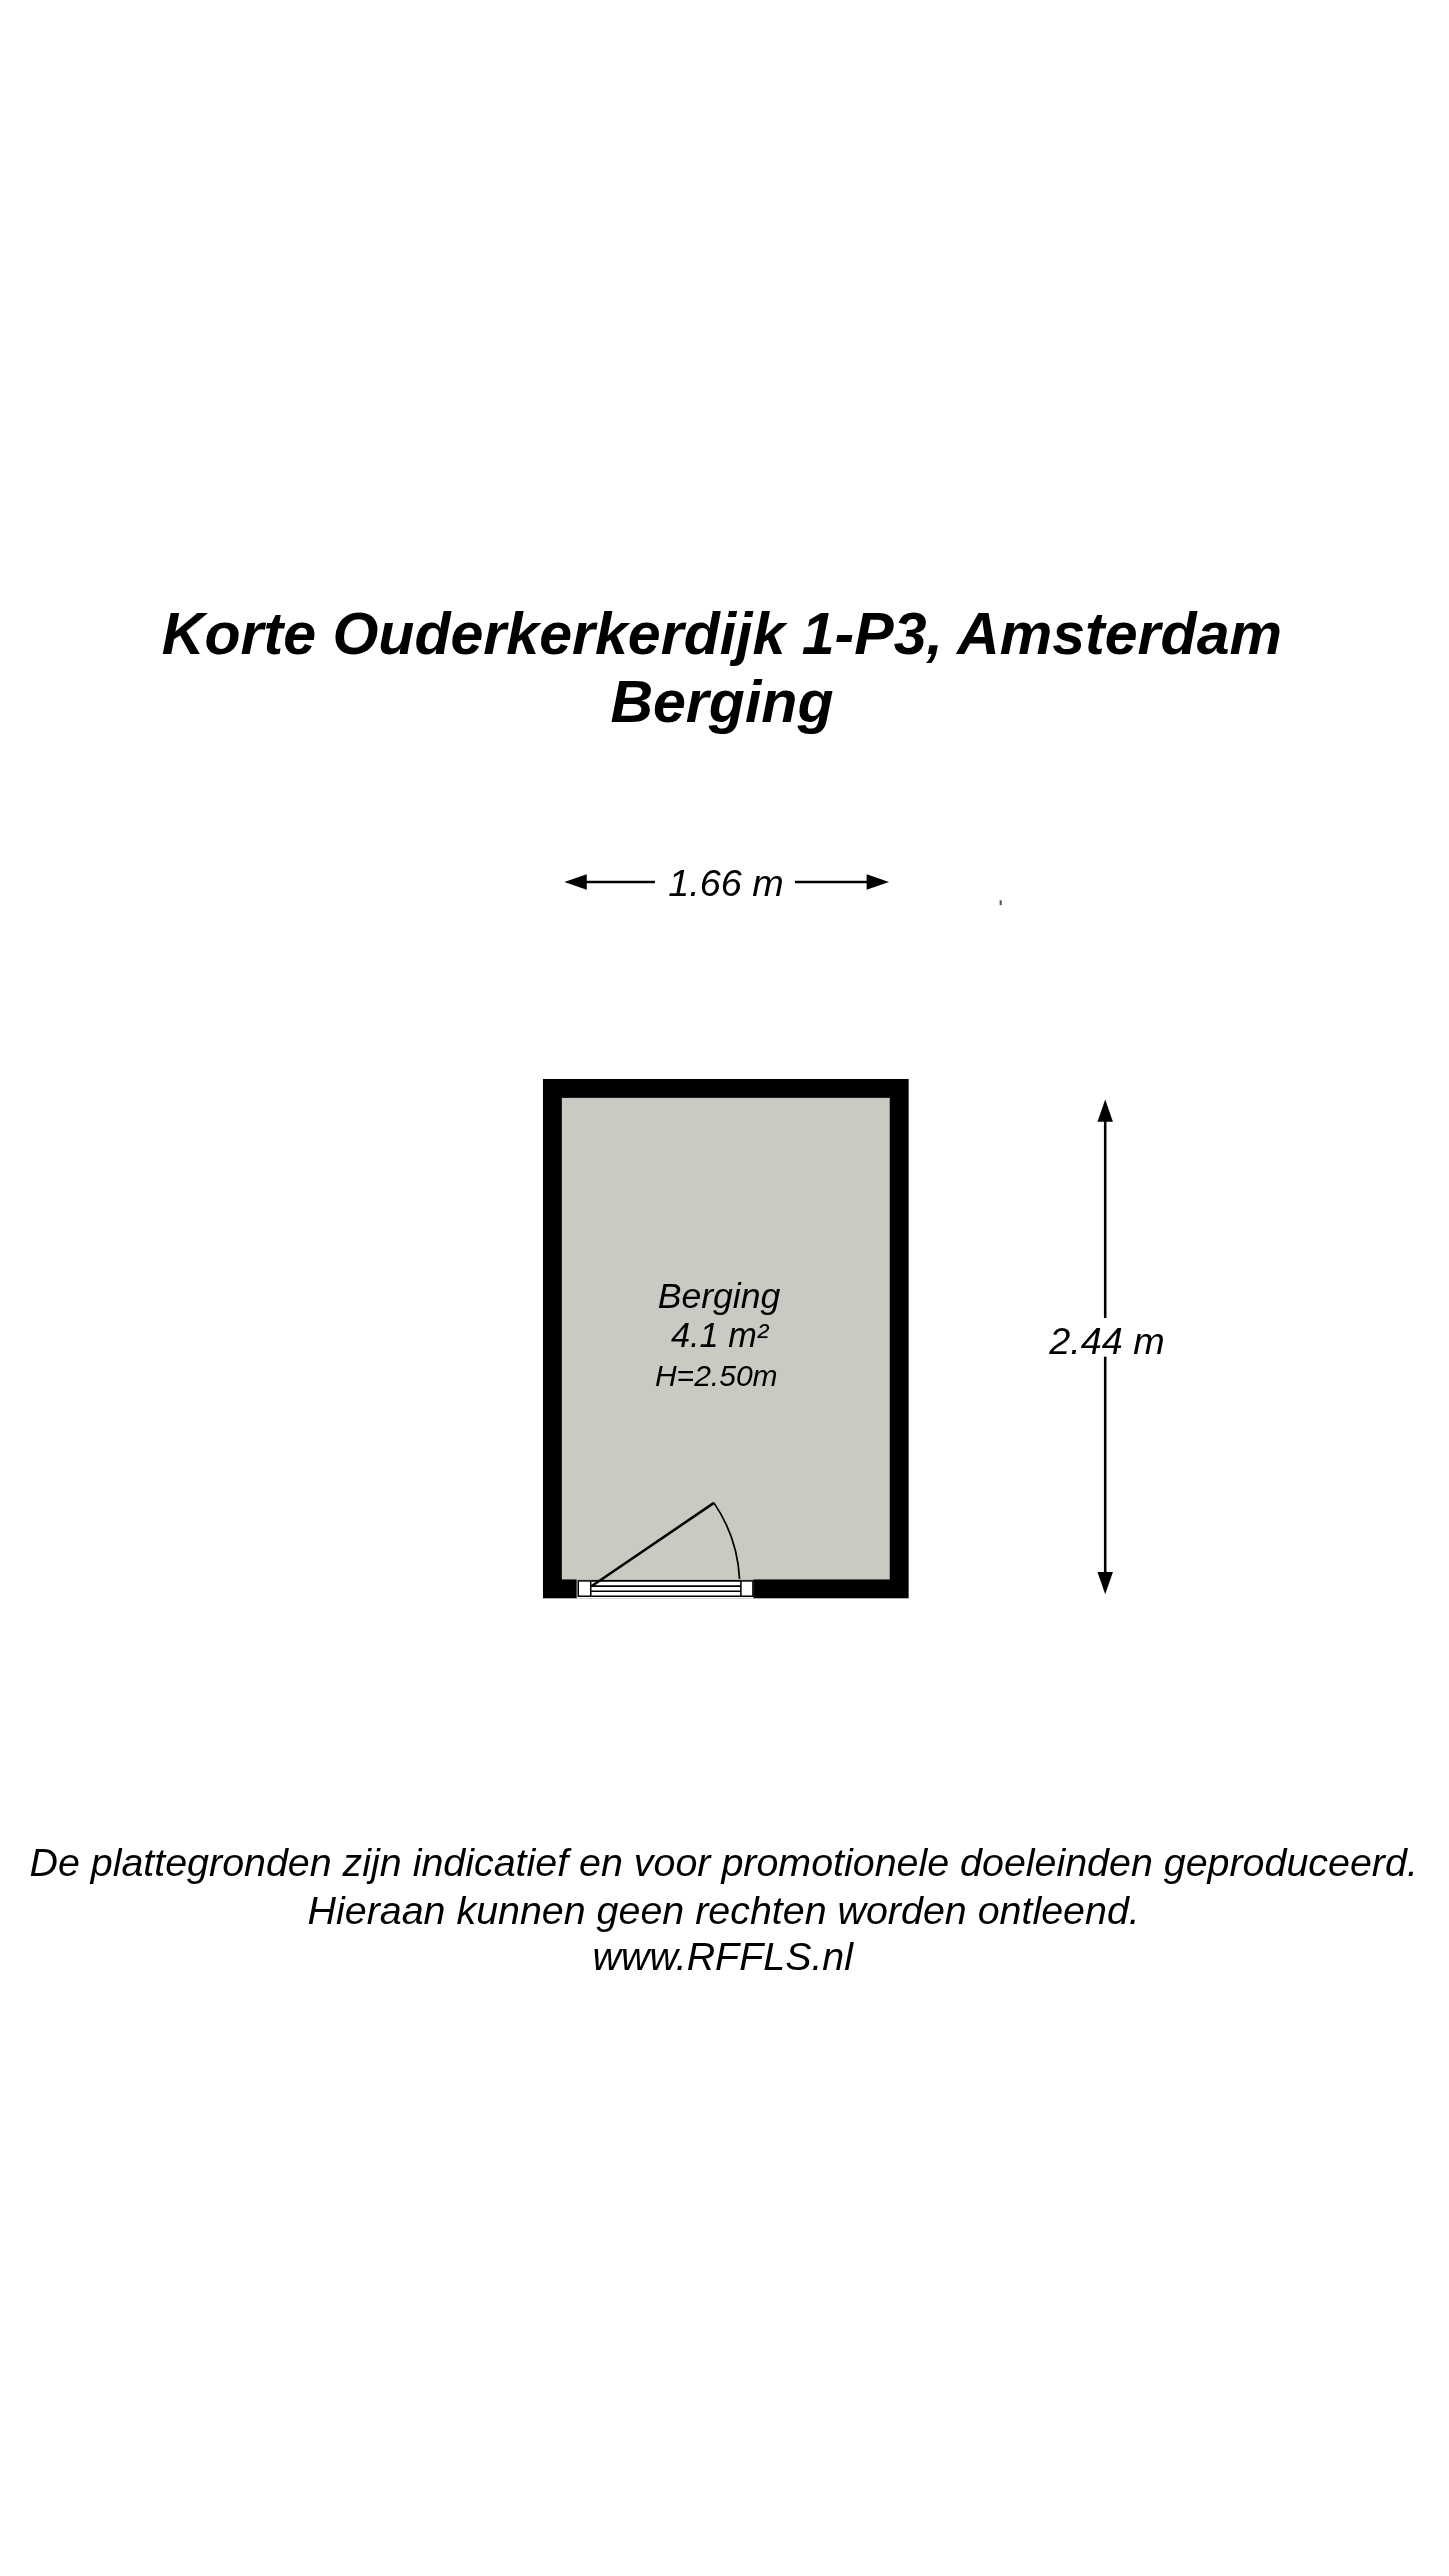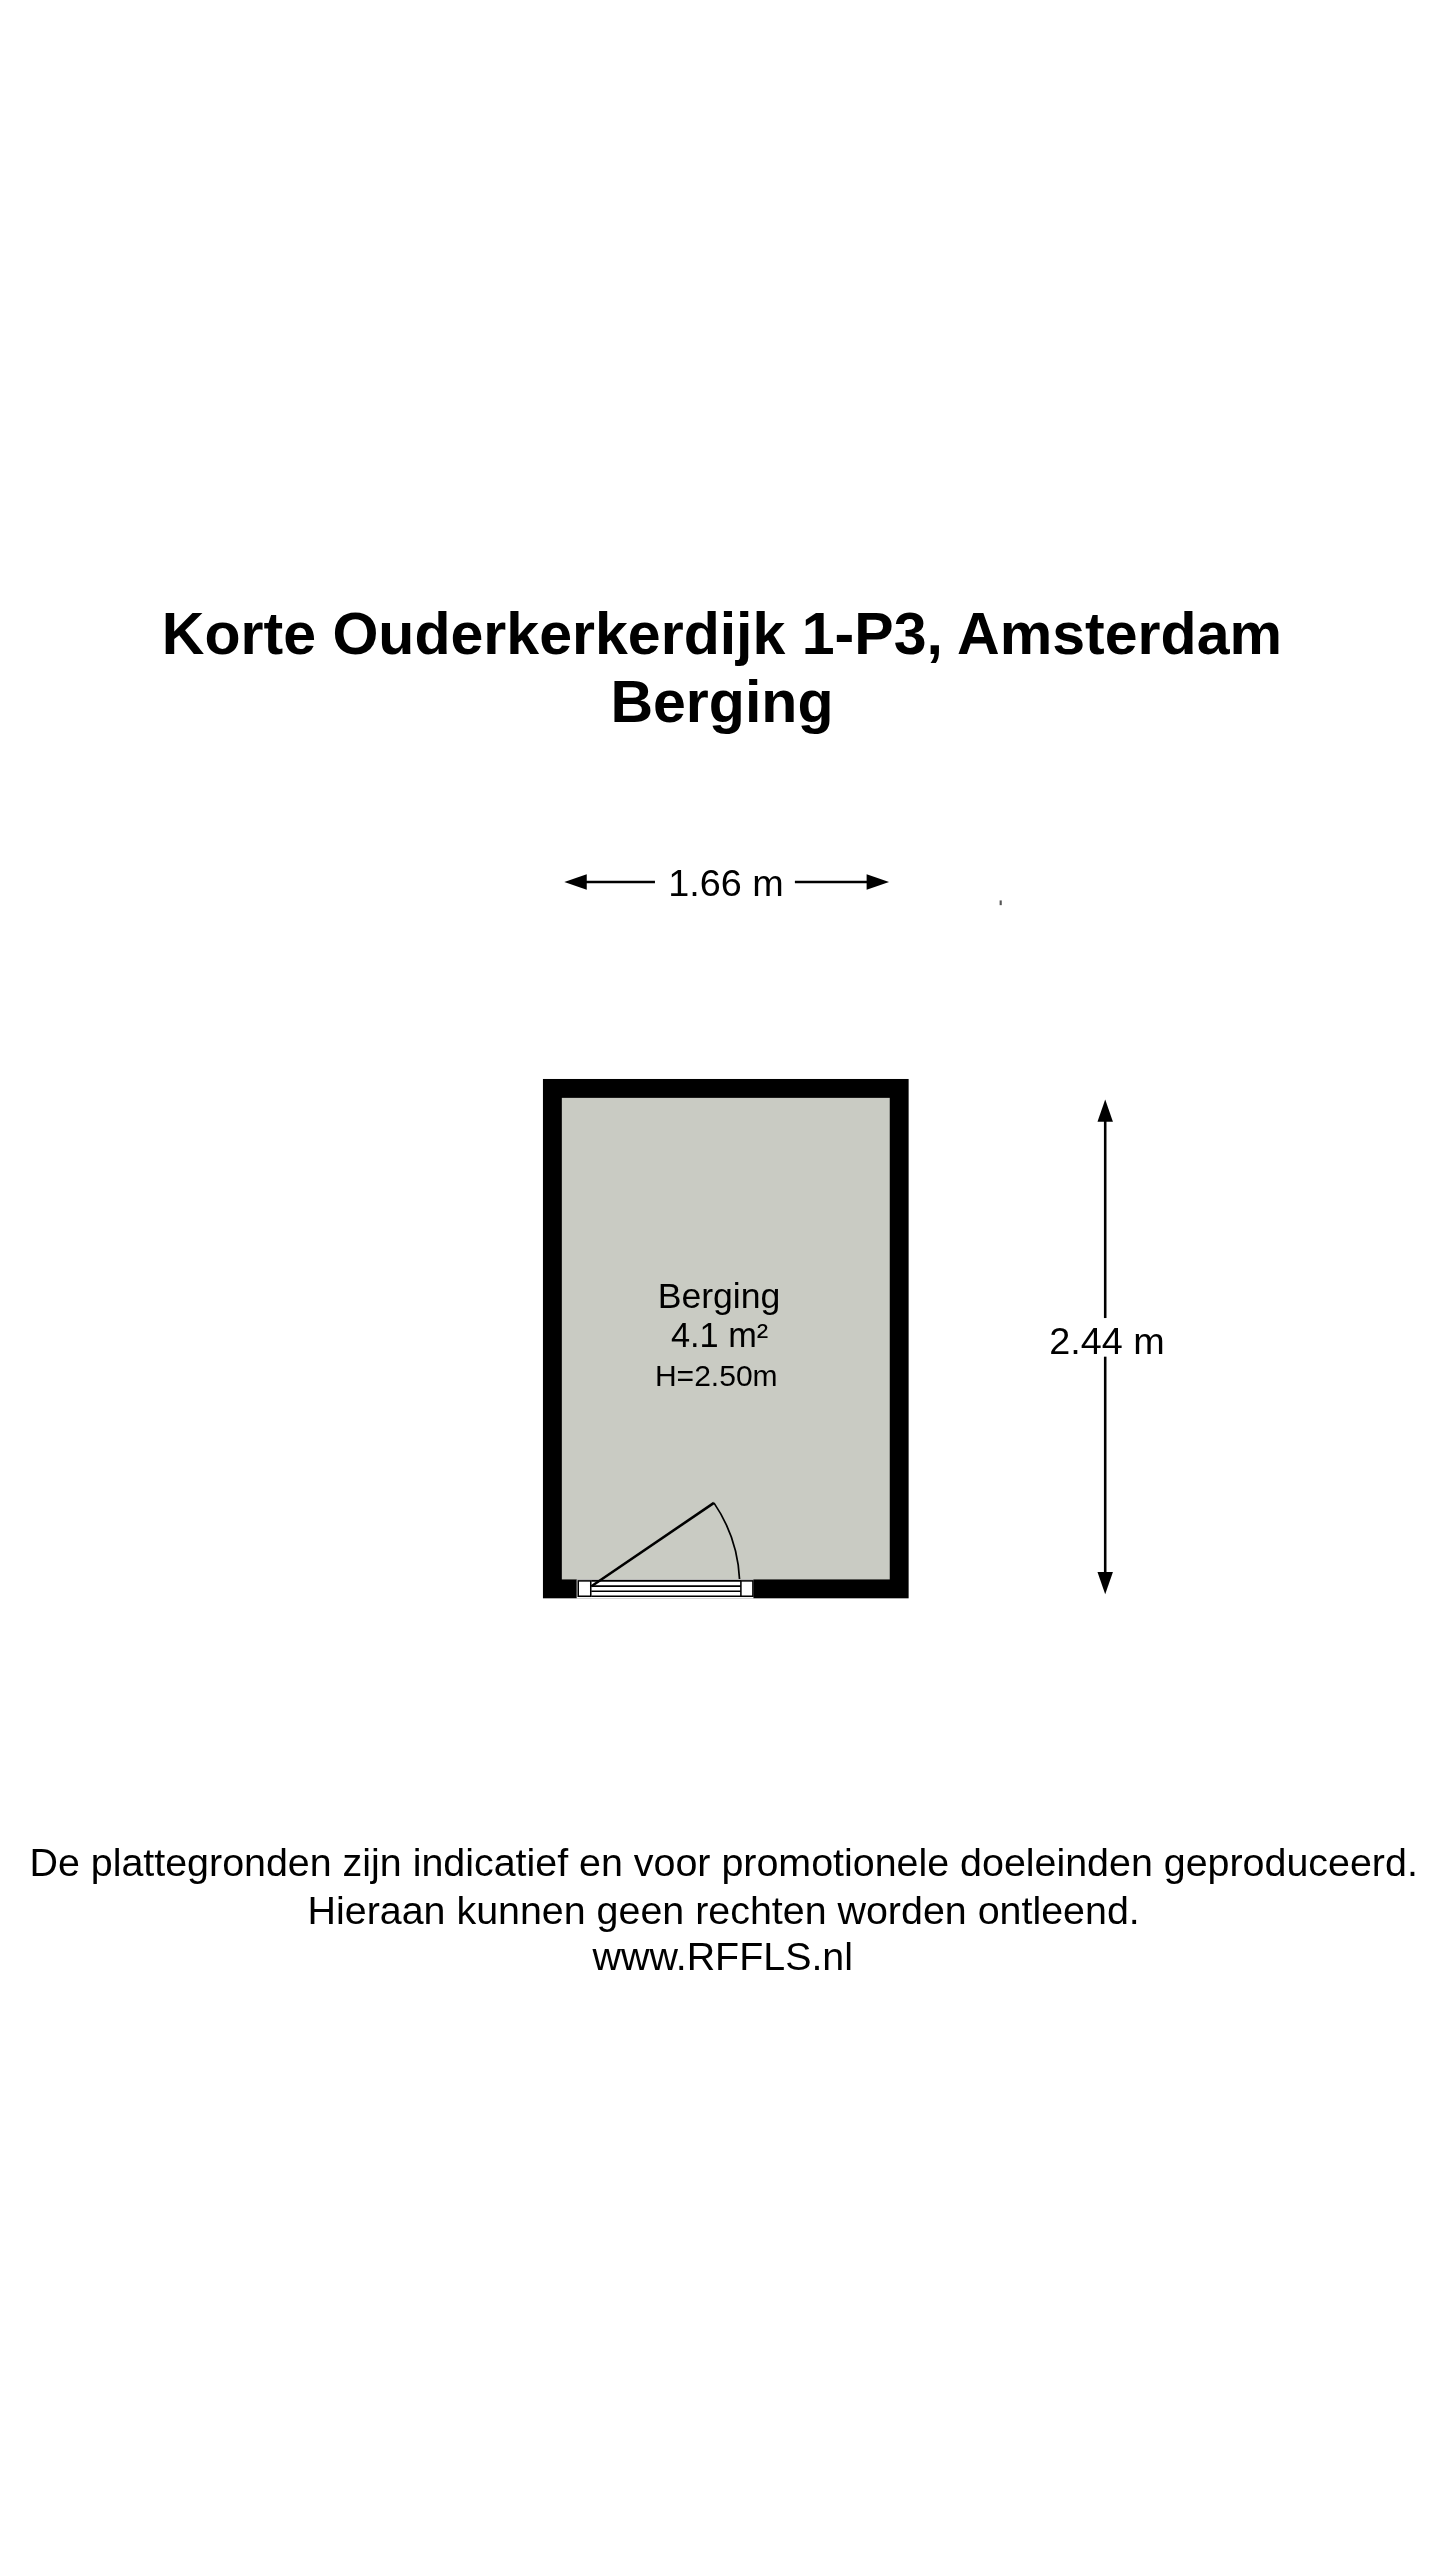--- a/index.html
+++ b/index.html
@@ -1,16 +1,16 @@
 <!DOCTYPE html>
 <html style="font-size:13.7px"><head>
 <meta charset="utf-8">
 <style>
   html,body{margin:0;padding:0;background:#ffffff;}
-  #page{position:relative;width:1449px;height:2068px;background:#ffffff;overflow:hidden;}
+  #page{position:relative;width:1449px;height:2068px;background:#ffffff;overflow:hidden;font-style:italic;}
   svg{position:absolute;left:0;top:0;}
   text{font-family:"Liberation Sans", sans-serif;fill:#000000;}
 </style>
 </head>
 <body>
 <div id="page">
 <svg width="1449" height="2576" viewBox="0 0 1688 3000">
 
   <text x="841" y="762" font-size="68.8" font-weight="bold" text-anchor="middle">Korte Ouderkerkerdijk 1-P3, Amsterdam</text>
   <text x="841" y="841" font-size="68.8" font-weight="bold" text-anchor="middle">Berging</text>

